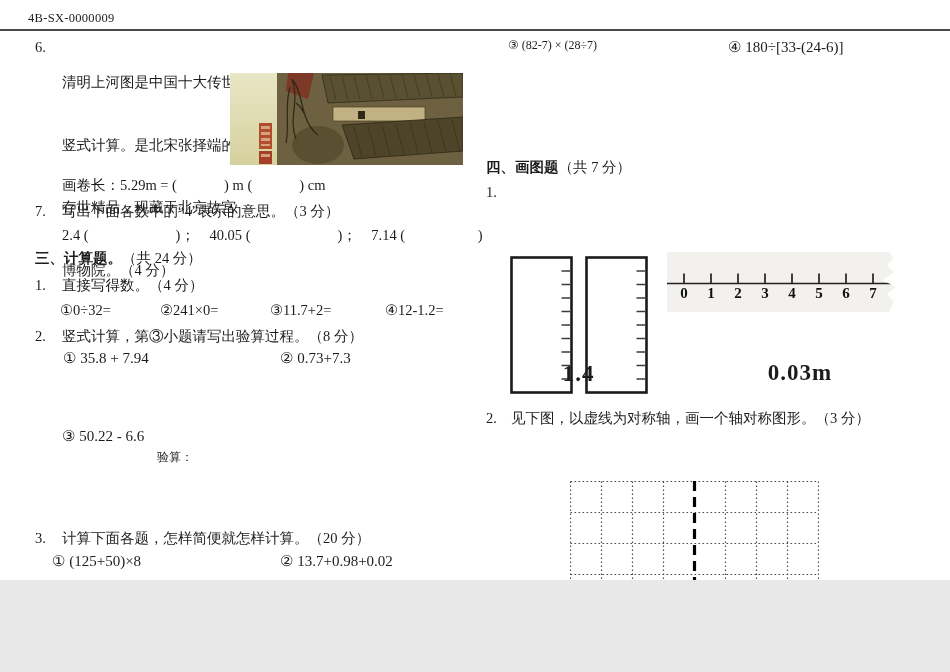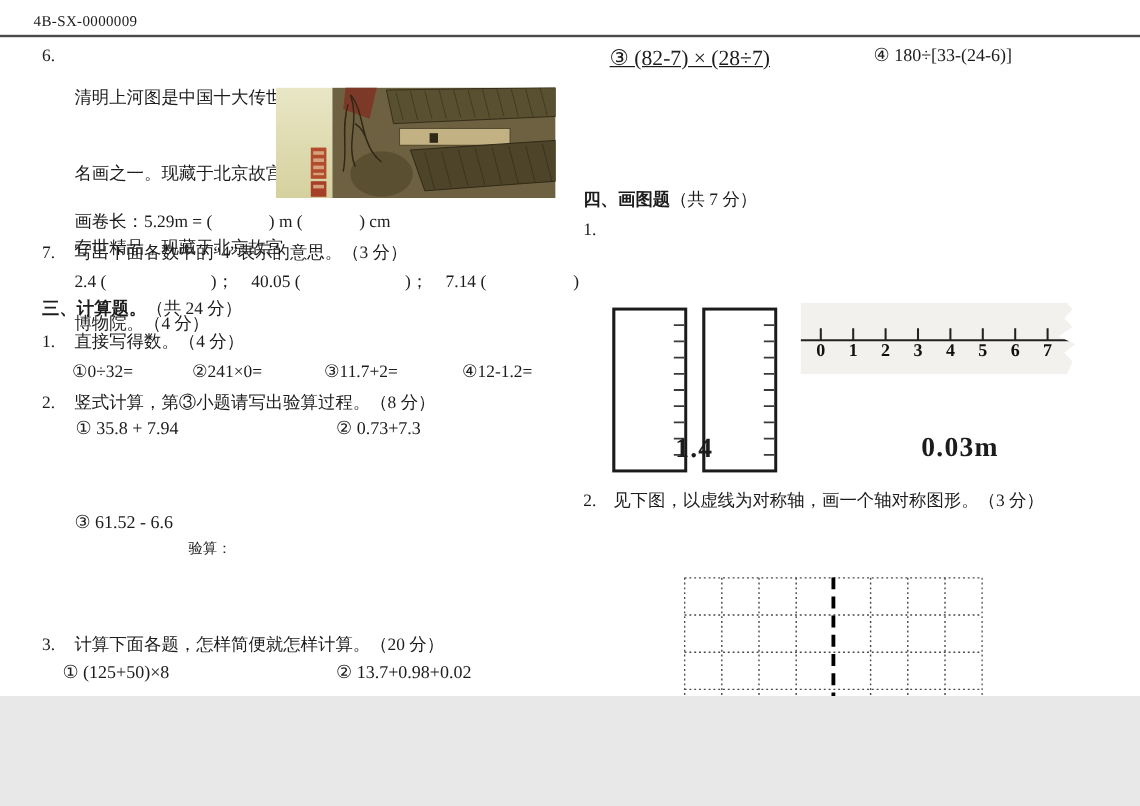--- a/index.html
+++ b/index.html
@@ -28,21 +28,21 @@
 <body>
 
 <div class="sheet">
 
   <div class="abs doc-code" style="left:28px;top:11px;">4B-SX-0000009</div>
   <div class="head-rule"></div>
 
   <div class="abs" style="left:35px;top:39px;">6.</div>
   <div class="abs q6lines" style="left:62px;top:33px;">
     <div>清明上河图是中国十大传世</div>
-    <div>名画之一。现藏于北京故宫</div>
+    <div>竖式计算。是北宋张择端的</div>
     <div>存世精品，现藏于北京故宫</div>
     <div>博物院。（4 分）</div>
   </div>
 
   <div class="abs" style="left:230px;top:38px;">
     <svg width="233" height="92" viewBox="0 0 233 92">
       <defs>
         <linearGradient id="silk" x1="0" y1="0" x2="0" y2="1">
           <stop offset="0" stop-color="#e9e6c6"></stop>
           <stop offset="1" stop-color="#d5d19e"></stop>
@@ -104,31 +104,31 @@
   <div class="abs" style="left:62px;top:277px;">直接写得数。（4 分）</div>
   <div class="abs" style="left:60px;top:302px;">①0÷32=</div>
   <div class="abs" style="left:160px;top:302px;text-align:center;">②241×0=</div>
   <div class="abs" style="left:270px;top:302px;">③11.7+2=</div>
   <div class="abs" style="left:385px;top:302px;">④12-1.2=</div>
 
   <div class="abs" style="left:35px;top:328px;">2.</div>
   <div class="abs" style="left:62px;top:328px;">竖式计算，第③小题请写出验算过程。（8 分）</div>
   <div class="abs" style="left:63px;top:349px;font-size:15px;">① 35.8 + 7.94</div>
   <div class="abs" style="left:280px;top:349px;font-size:15px;">② 0.73+7.3</div>
-  <div class="abs" style="left:62px;top:427px;font-size:15px;">③ 61.52 - 6.6</div>
+  <div class="abs" style="left:62px;top:427px;font-size:15px;">③ 50.22 - 6.6</div>
   <div class="abs small" style="left:157px;top:450px;">验算：</div>
 
   <div class="abs" style="left:35px;top:530px;">3.</div>
   <div class="abs" style="left:62px;top:530px;">计算下面各题，怎样简便就怎样计算。（20 分）</div>
   <div class="abs" style="left:52px;top:552px;font-size:15px;">① (125+50)×8</div>
   <div class="abs" style="left:280px;top:552px;font-size:15px;">② 13.7+0.98+0.02</div>
 
   <div class="abs footer" style="left:199px;top:639px;width:80px;">- 3 -</div>
 
-  <div class="abs" style="left:508px;top:38px;font-size:18px;text-decoration:underline;">③ (82-7) × (28÷7)</div>
+  <div class="abs" style="left:508px;top:38px;font-size:12px;">③ (82-7) × (28÷7)</div>
   <div class="abs" style="left:728px;top:38px;font-size:15px;">④ 180÷[33-(24-6)]</div>
 
   <div class="abs sec-title" style="left:486px;top:159px;"><b>四、画图题</b><span>（共 7 分）</span></div>
 
   <div class="abs" style="left:486px;top:184px;">1.</div>
 
   <div class="abs" style="left:510px;top:221px;">
     <svg width="63" height="138" viewBox="0 0 63 138">
       <rect x="1.5" y="1.5" width="60" height="135" fill="#ffffff" stroke="#1b1b1b" stroke-width="2.6"></rect>
       <g stroke="#3a3a3a" stroke-width="1.5">

